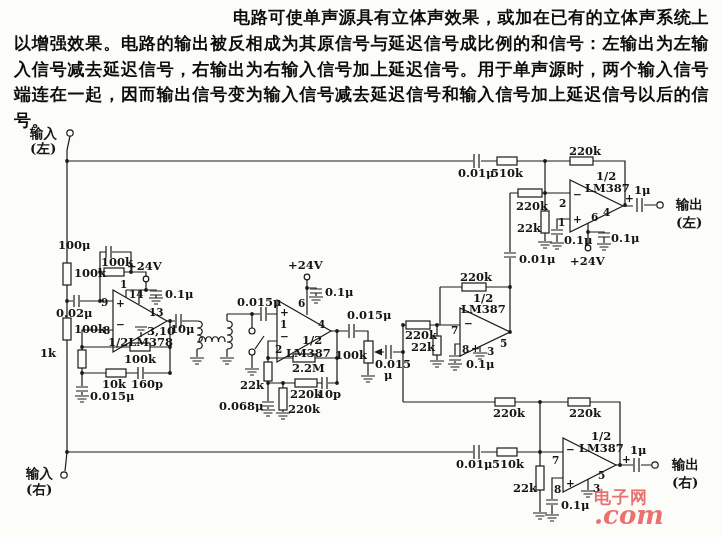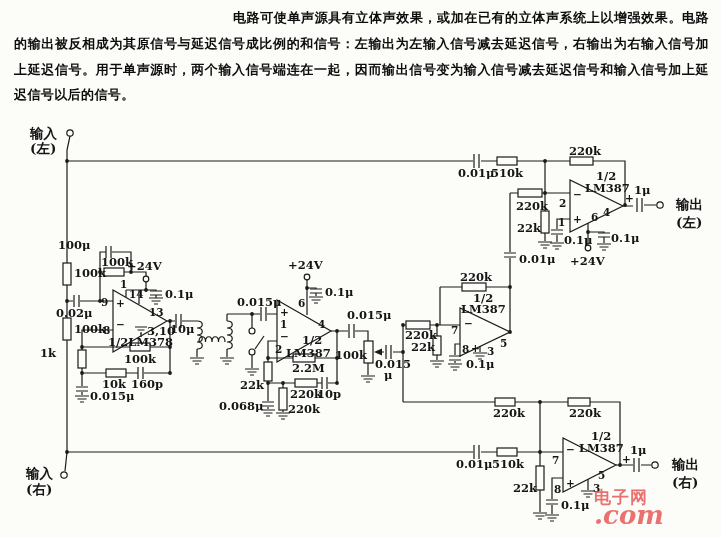--- a/index.html
+++ b/index.html
@@ -1,19 +1,19 @@
 <!DOCTYPE html>
 <html><head>
 <meta charset="utf-8">
 <style>
   html,body{margin:0;padding:0;}
   body{width:721px;height:537px;position:relative;background:#fcfcf9;overflow:hidden;
        font-family:"Liberation Sans",sans-serif;}
   .intro{position:absolute;left:14px;top:5px;width:695px;z-index:2;
-         font-family:"DejaVu Serif",serif;font-size:13px;line-height:25.8px;
+         font-family:"DejaVu Serif",serif;font-size:17px;line-height:25.8px;
          text-align:justify;text-indent:219px;color:#0d0d0d;font-weight:600;letter-spacing:.4px;}
   #schematic{position:absolute;left:0;top:0;z-index:1;}
   #schematic text{font-family:"DejaVu Serif",serif;font-size:11.5px;font-weight:700;fill:#151515;}
   #schematic text.pin{font-size:10.5px;}
   #schematic text.cjk{font-family:"DejaVu Serif",serif;font-size:13.5px;font-weight:700;}
   .wire,.sym{stroke:#1a1a1a;stroke-width:1.2;fill:none;}
   .box{stroke:#1a1a1a;stroke-width:1.2;fill:none;}
   .dot{fill:#1a1a1a;stroke:none;}
   .term{stroke:#1a1a1a;stroke-width:1.2;fill:#fcfcf9;}
   .watermark{position:absolute;left:576px;top:489px;z-index:3;display:flex;align-items:flex-start;

